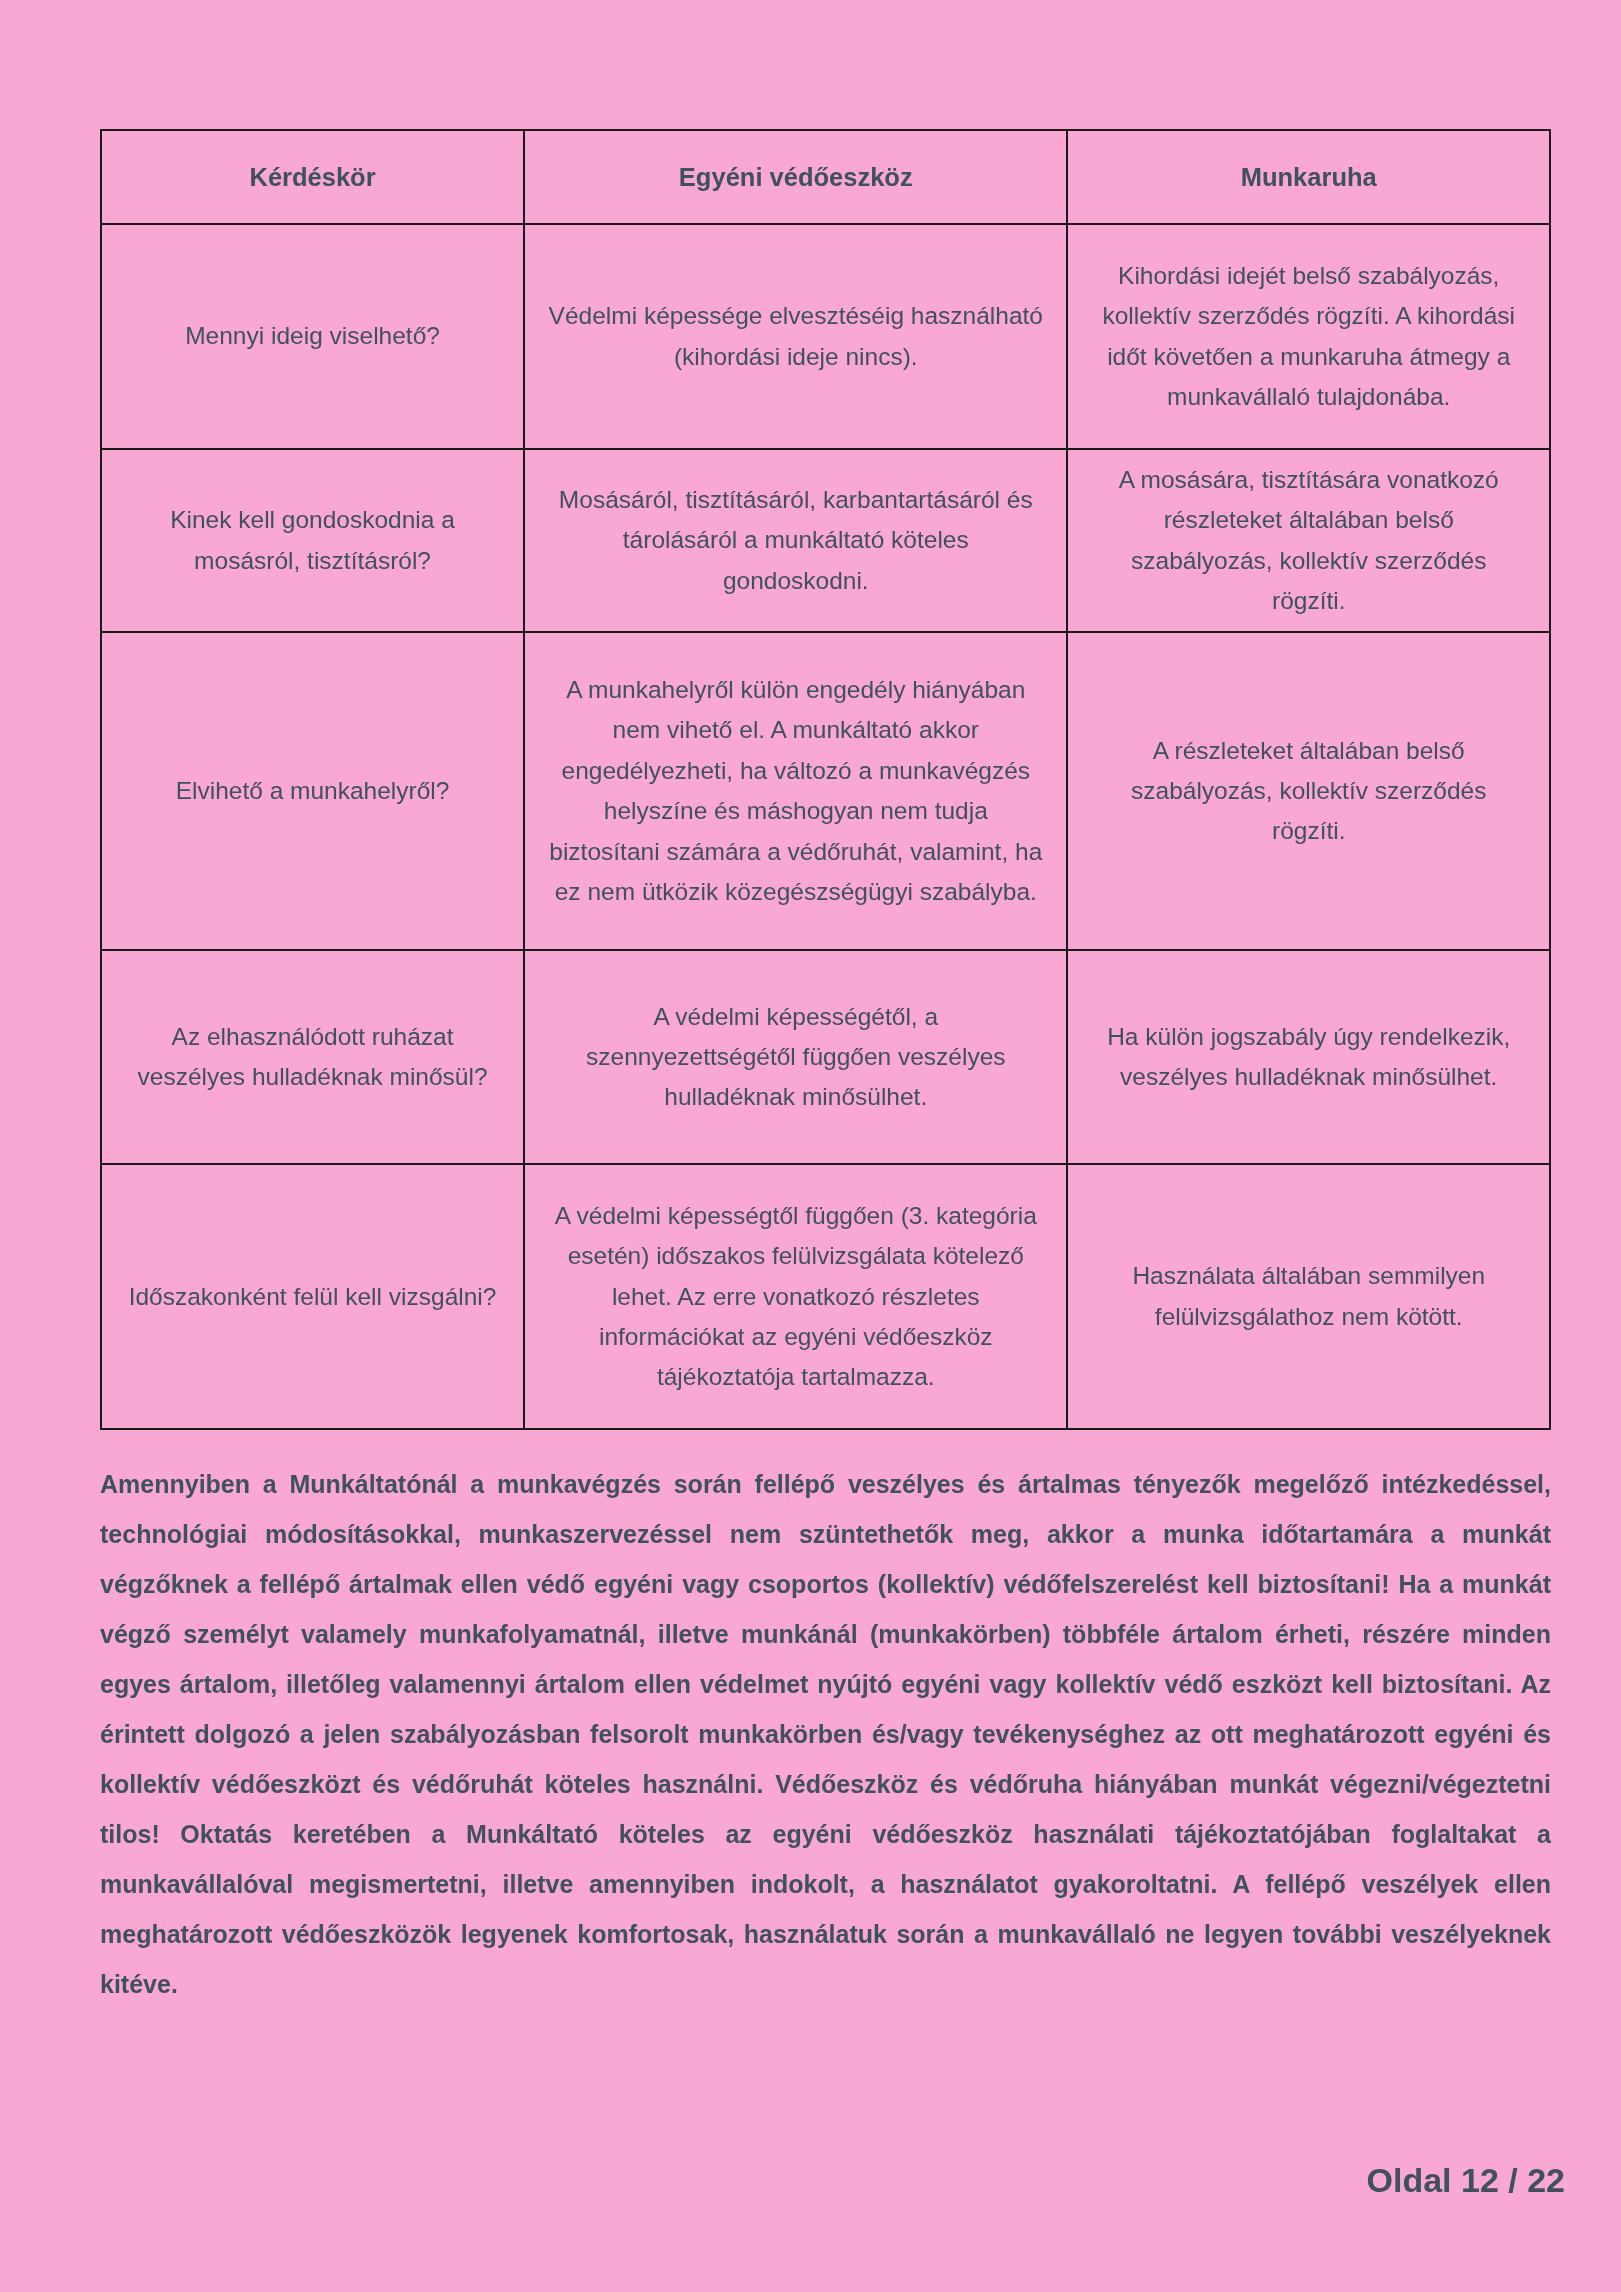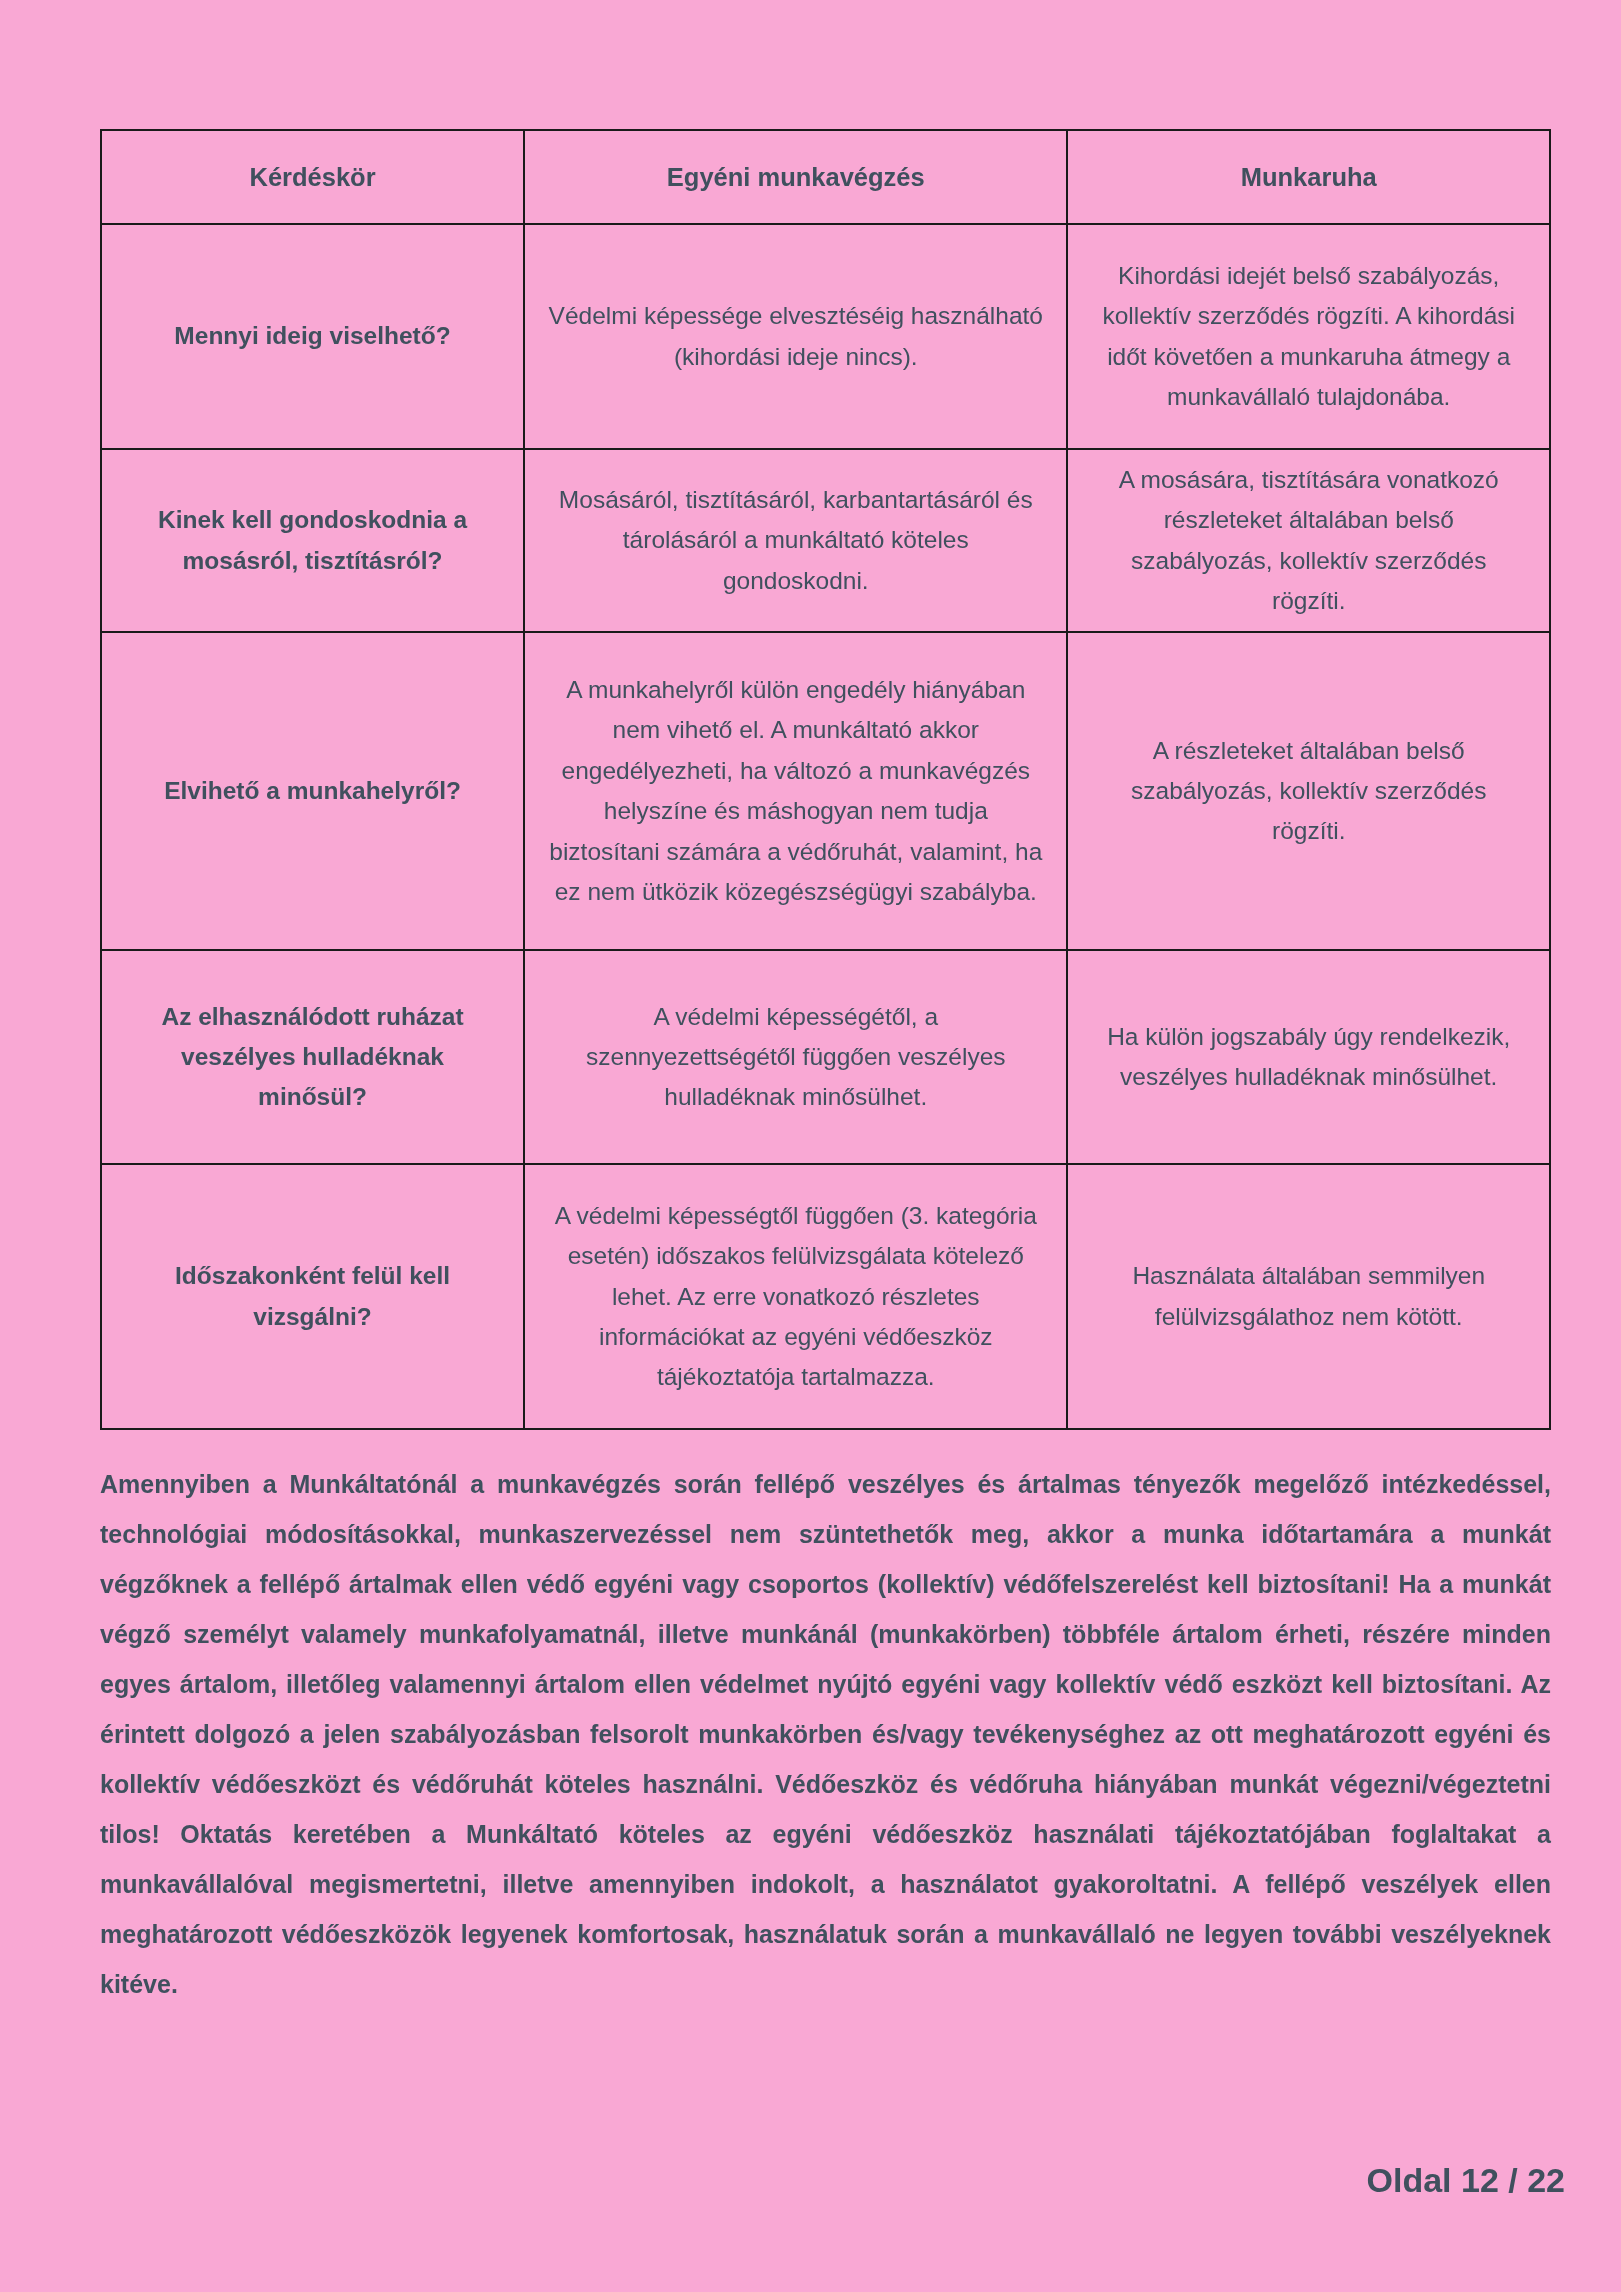--- a/index.html
+++ b/index.html
@@ -41,21 +41,21 @@
     font-size:24.5px;
     line-height:1.65;
     color:var(--text);
   }
   table.comparison th{
     font-weight:bold;
     height:94px;
     font-size:25.5px;
   }
   table.comparison td.question{
-    font-weight:bold;
+    font-weight:normal;
   }
   tr.r1{height:225px;}
   tr.r2{height:181px;}
   tr.r3{height:318px;}
   tr.r4{height:214px;margin-top:26px;}
   tr.r5{height:265px;}
   .summary-bar{
     margin-top:15.7px;
     background:var(--accent-teal);
     color:#ffffff;
@@ -90,21 +90,21 @@
 
     <table class="comparison">
       <colgroup>
         <col class="c1">
           <col class="c2">
           <col class="c3">
       </colgroup>
       <thead>
         <tr>
           <th>Kérdéskör</th>
-          <th>Egyéni munkavégzés</th>
+          <th>Egyéni védőeszköz</th>
           <th>Munkaruha</th>
         </tr>
       </thead>
       <tbody>
         <tr class="r1">
           <td class="question">Mennyi ideig viselhető?</td>
           <td>Védelmi képessége elvesztéséig használható (kihordási ideje nincs).</td>
           <td>Kihordási idejét belső szabályozás, kollektív szerződés rögzíti. A kihordási időt követően a munkaruha átmegy a munkavállaló tulajdonába.</td>
         </tr>
         <tr class="r2">

